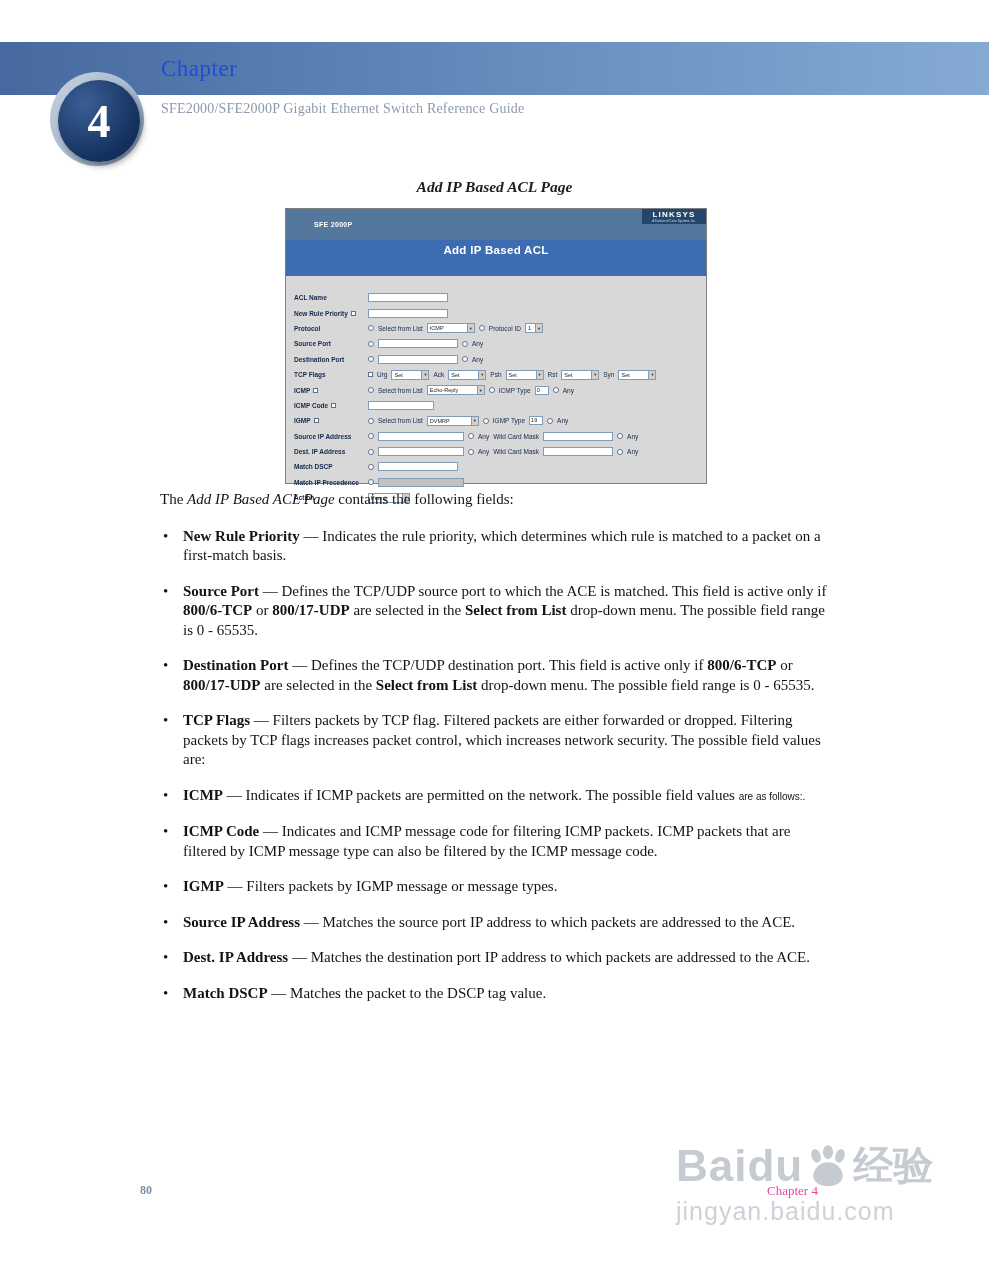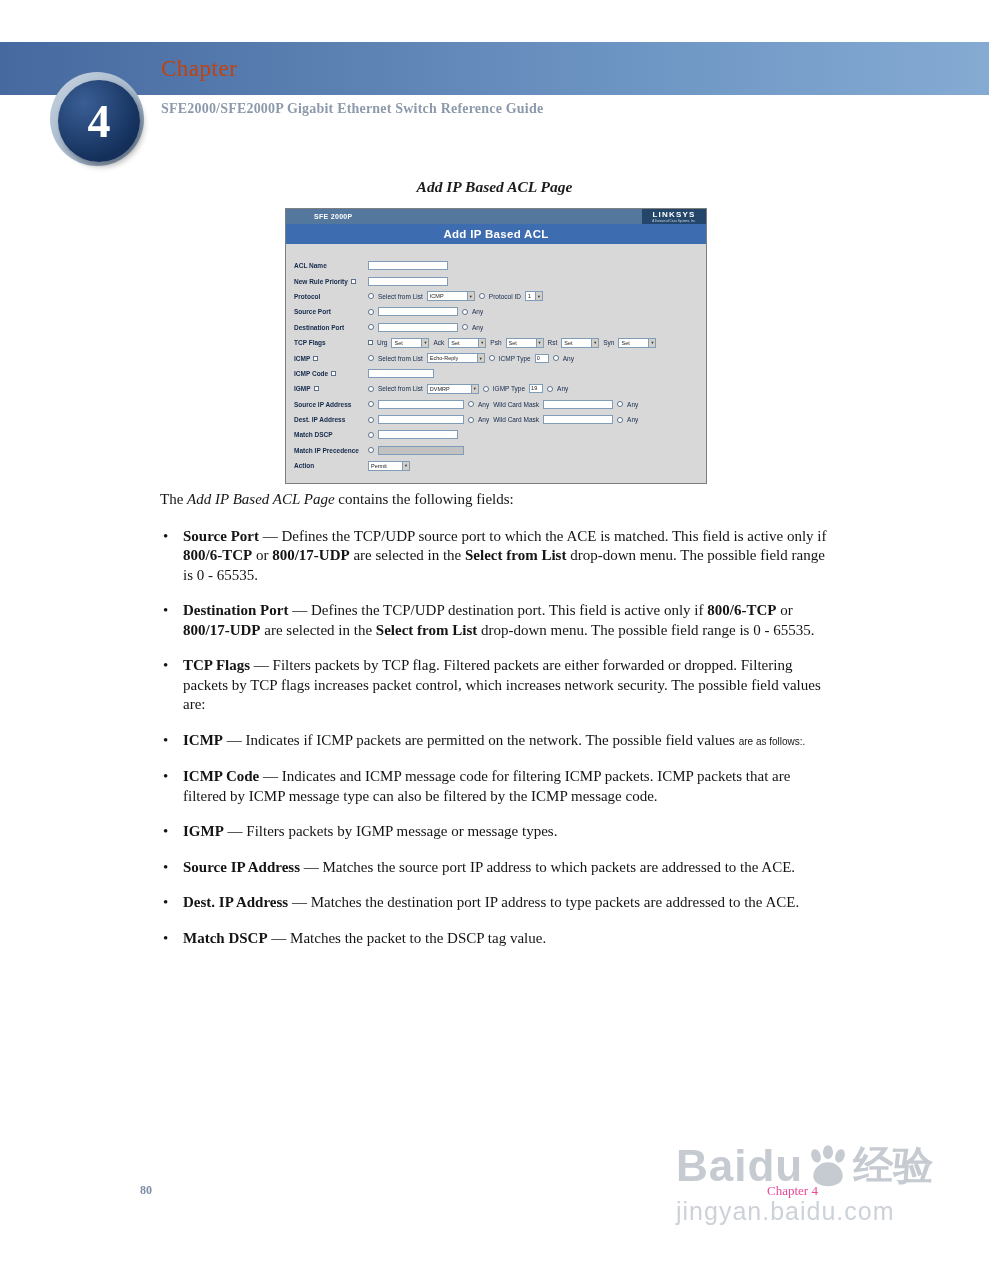--- a/index.html
+++ b/index.html
@@ -1,42 +1,42 @@
 <!DOCTYPE html>
 <html style="--band-start: #46699f; --band-end: #85abd3; --circle: #132f5a; --subtitle: #8d9aab; --strip: #54779e; --brand-box: #24466b; --titlebar: #3e6cb0; --form-bg: #d8d8d8; --footer: #7e8da4; --wm: #c6cbd2;"><head>
 <meta charset="utf-8">
 <style>
   *{margin:0;padding:0;box-sizing:border-box}
   html,body{width:989px;height:1280px;background:#fff;font-family:"Liberation Serif",serif;}
   .page{position:relative;width:989px;height:1280px;overflow:hidden;background:#fff;}
 
   .band{position:absolute;left:0;top:42px;width:989px;height:53px;
         background:linear-gradient(90deg,var(--band-start,#46699f),#6e96c4 65%,var(--band-end,#85abd3));}
-  .chapter{position:absolute;left:161px;top:56px;font-size:23px;color:#c2410c;letter-spacing:.5px;}
+  .chapter{position:absolute;left:161px;top:56px;font-size:23px;color:#1d4ed8;letter-spacing:.5px;}
   .halo{position:absolute;left:50px;top:72px;width:94px;height:94px;border-radius:50%;
         background:linear-gradient(135deg,#c6d2df,#8ea5bf);}
   .circle{position:absolute;left:58px;top:80px;width:82px;height:82px;border-radius:50%;
         background:radial-gradient(circle at 32% 28%,#3a5f96,var(--circle,#132f5a) 72%);
         box-shadow:3px 4px 6px rgba(0,0,0,.35);display:flex;align-items:center;justify-content:center;}
   .circle span{color:#fff;font-size:46px;font-weight:bold;}
-  .guide-title{position:absolute;left:161px;top:101px;font-size:14px;font-weight:bold;
+  .guide-title{position:absolute;left:161px;top:101px;font-size:14px;font-weight:normal;
         color:var(--subtitle,#8d9aab);letter-spacing:.2px;}
   .fig-title{position:absolute;left:0;top:178px;width:989px;text-align:center;
         font-size:15.5px;font-weight:bold;font-style:italic;color:#1d1d1d;}
 
   
   .shot{position:absolute;left:285px;top:208px;width:422px;height:276px;border:1px solid #7e7e7e;
         background:var(--form-bg,#d8d8d8);font-family:"Liberation Sans",sans-serif;}
-  .shot-strip{position:relative;height:15px;background:var(--strip,#54779e);display:flex;align-items:center;}
+  .shot-strip{position:relative;height:31px;background:var(--strip,#54779e);display:flex;align-items:center;}
   .dev{margin-left:28px;color:#fff;font-size:7px;font-weight:bold;letter-spacing:.3px;}
   .brand{position:absolute;right:0;top:0;width:64px;height:15px;background:var(--brand-box,#24466b);
         color:#fff;display:flex;flex-direction:column;align-items:center;justify-content:center;line-height:1;}
   .brand .bn{font-size:8px;font-weight:bold;letter-spacing:1.2px;}
   .brand .tag{font-size:3px;color:#cfd9e6;margin-top:1px;white-space:nowrap;}
-  .shot-title{height:20px;background:var(--titlebar,#3e6cb0);color:#fff;font-weight:bold;font-size:11.5px;
+  .shot-title{height:36px;background:var(--titlebar,#3e6cb0);color:#fff;font-weight:bold;font-size:11.5px;
         text-align:center;line-height:20px;letter-spacing:.3px;}
   .shot-form{padding:14px 4px 0 8px;}
   .srow{display:flex;align-items:center;height:15.4px;}
   .slabel{width:74px;flex:none;display:flex;align-items:center;gap:3px;font-size:6.5px;font-weight:bold;color:#13294b;}
   .sctrls{display:flex;align-items:center;gap:4px;font-size:6.5px;color:#13294b;}
   .sradio{width:6px;height:6px;border:1px solid #5c728c;border-radius:50%;background:#fff;flex:none;}
   .scheck{width:5px;height:5px;border:1px solid #5c728c;background:#fff;flex:none;}
   .sinput{height:9px;border:1px solid #7f9db9;background:#fff;display:inline-block;font-size:5.5px;
         line-height:7px;padding-left:1px;color:#222;}
   .sinput.dis{background:#c2c2c2;}
@@ -288,28 +288,29 @@
               <span class="sarrow">▼</span>
             </span>
           </div>
         </div>
       </div>
   </div>
 
   <div class="content">
     <p class="intro"><span>The </span><em>Add IP Based ACL Page</em><span> contains the following fields:</span></p>
     <ul class="fields">
+        <li><span class="b">New Rule Priority</span><span> — Indicates the rule priority, which determines which rule is matched to a packet on a first-match basis.</span></li>
         <li><span class="b">Source Port</span><span> — Defines the TCP/UDP source port to which the ACE is matched. This field is active only if </span><span class="b">800/6-TCP</span><span> or </span><span class="b">800/17-UDP</span><span> are selected in the </span><span class="b">Select from List</span><span> drop-down menu. The possible field range is 0 - 65535.</span></li>
         <li><span class="b">Destination Port</span><span> — Defines the TCP/UDP destination port. This field is active only if </span><span class="b">800/6-TCP</span><span> or </span><span class="b">800/17-UDP</span><span> are selected in the </span><span class="b">Select from List</span><span> drop-down menu. The possible field range is 0 - 65535.</span></li>
         <li><span class="b">TCP Flags</span><span> — Filters packets by TCP flag. Filtered packets are either forwarded or dropped. Filtering packets by TCP flags increases packet control, which increases network security. The possible field values are:</span></li>
         <li><span class="b">ICMP</span><span> — Indicates if ICMP packets are permitted on the network. The possible field values </span><span class="sans">are as follows:.</span></li>
         <li><span class="b">ICMP Code</span><span> — Indicates and ICMP message code for filtering ICMP packets. ICMP packets that are filtered by ICMP message type can also be filtered by the ICMP message code.</span></li>
         <li><span class="b">IGMP</span><span> — Filters packets by IGMP message or message types.</span></li>
         <li><span class="b">Source IP Address</span><span> — Matches the source port IP address to which packets are addressed to the ACE.</span></li>
-        <li><span class="b">Dest. IP Address</span><span> — Matches the destination port IP address to type packets are addressed to the ACE.</span></li>
+        <li><span class="b">Dest. IP Address</span><span> — Matches the destination port IP address to which packets are addressed to the ACE.</span></li>
         <li><span class="b">Match DSCP</span><span> — Matches the packet to the DSCP tag value.</span></li>
       </ul>
   </div>
 
   <div class="pageno">80</div>
   <div class="chapfoot">Chapter 4</div>
 
   <div class="wm">
     <div class="wm1">
       <span class="wm-baidu">Baidu</span>

